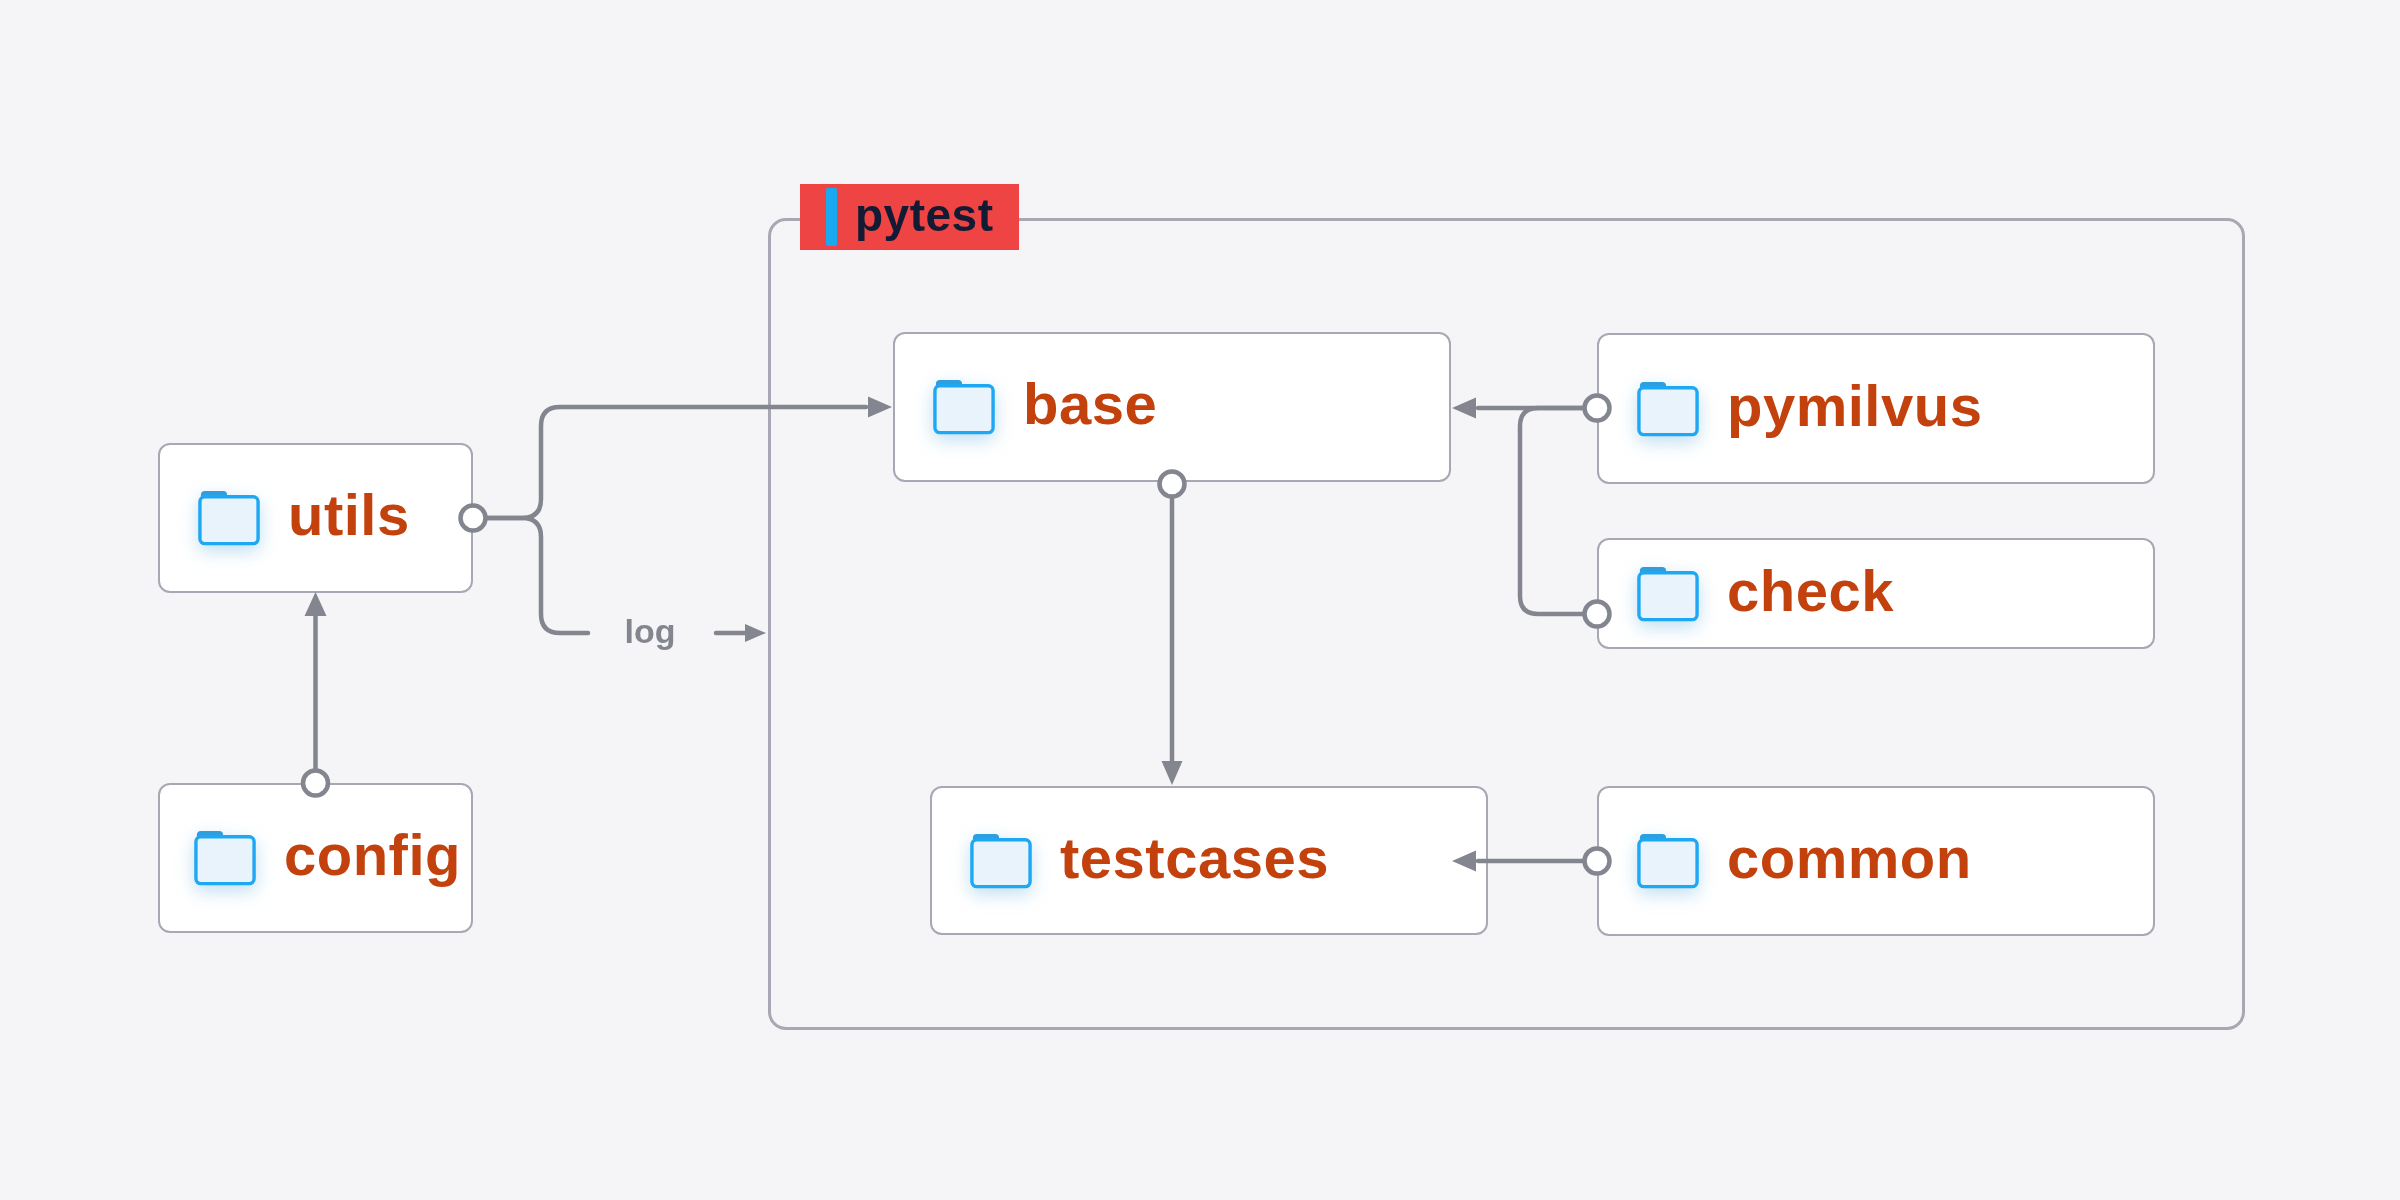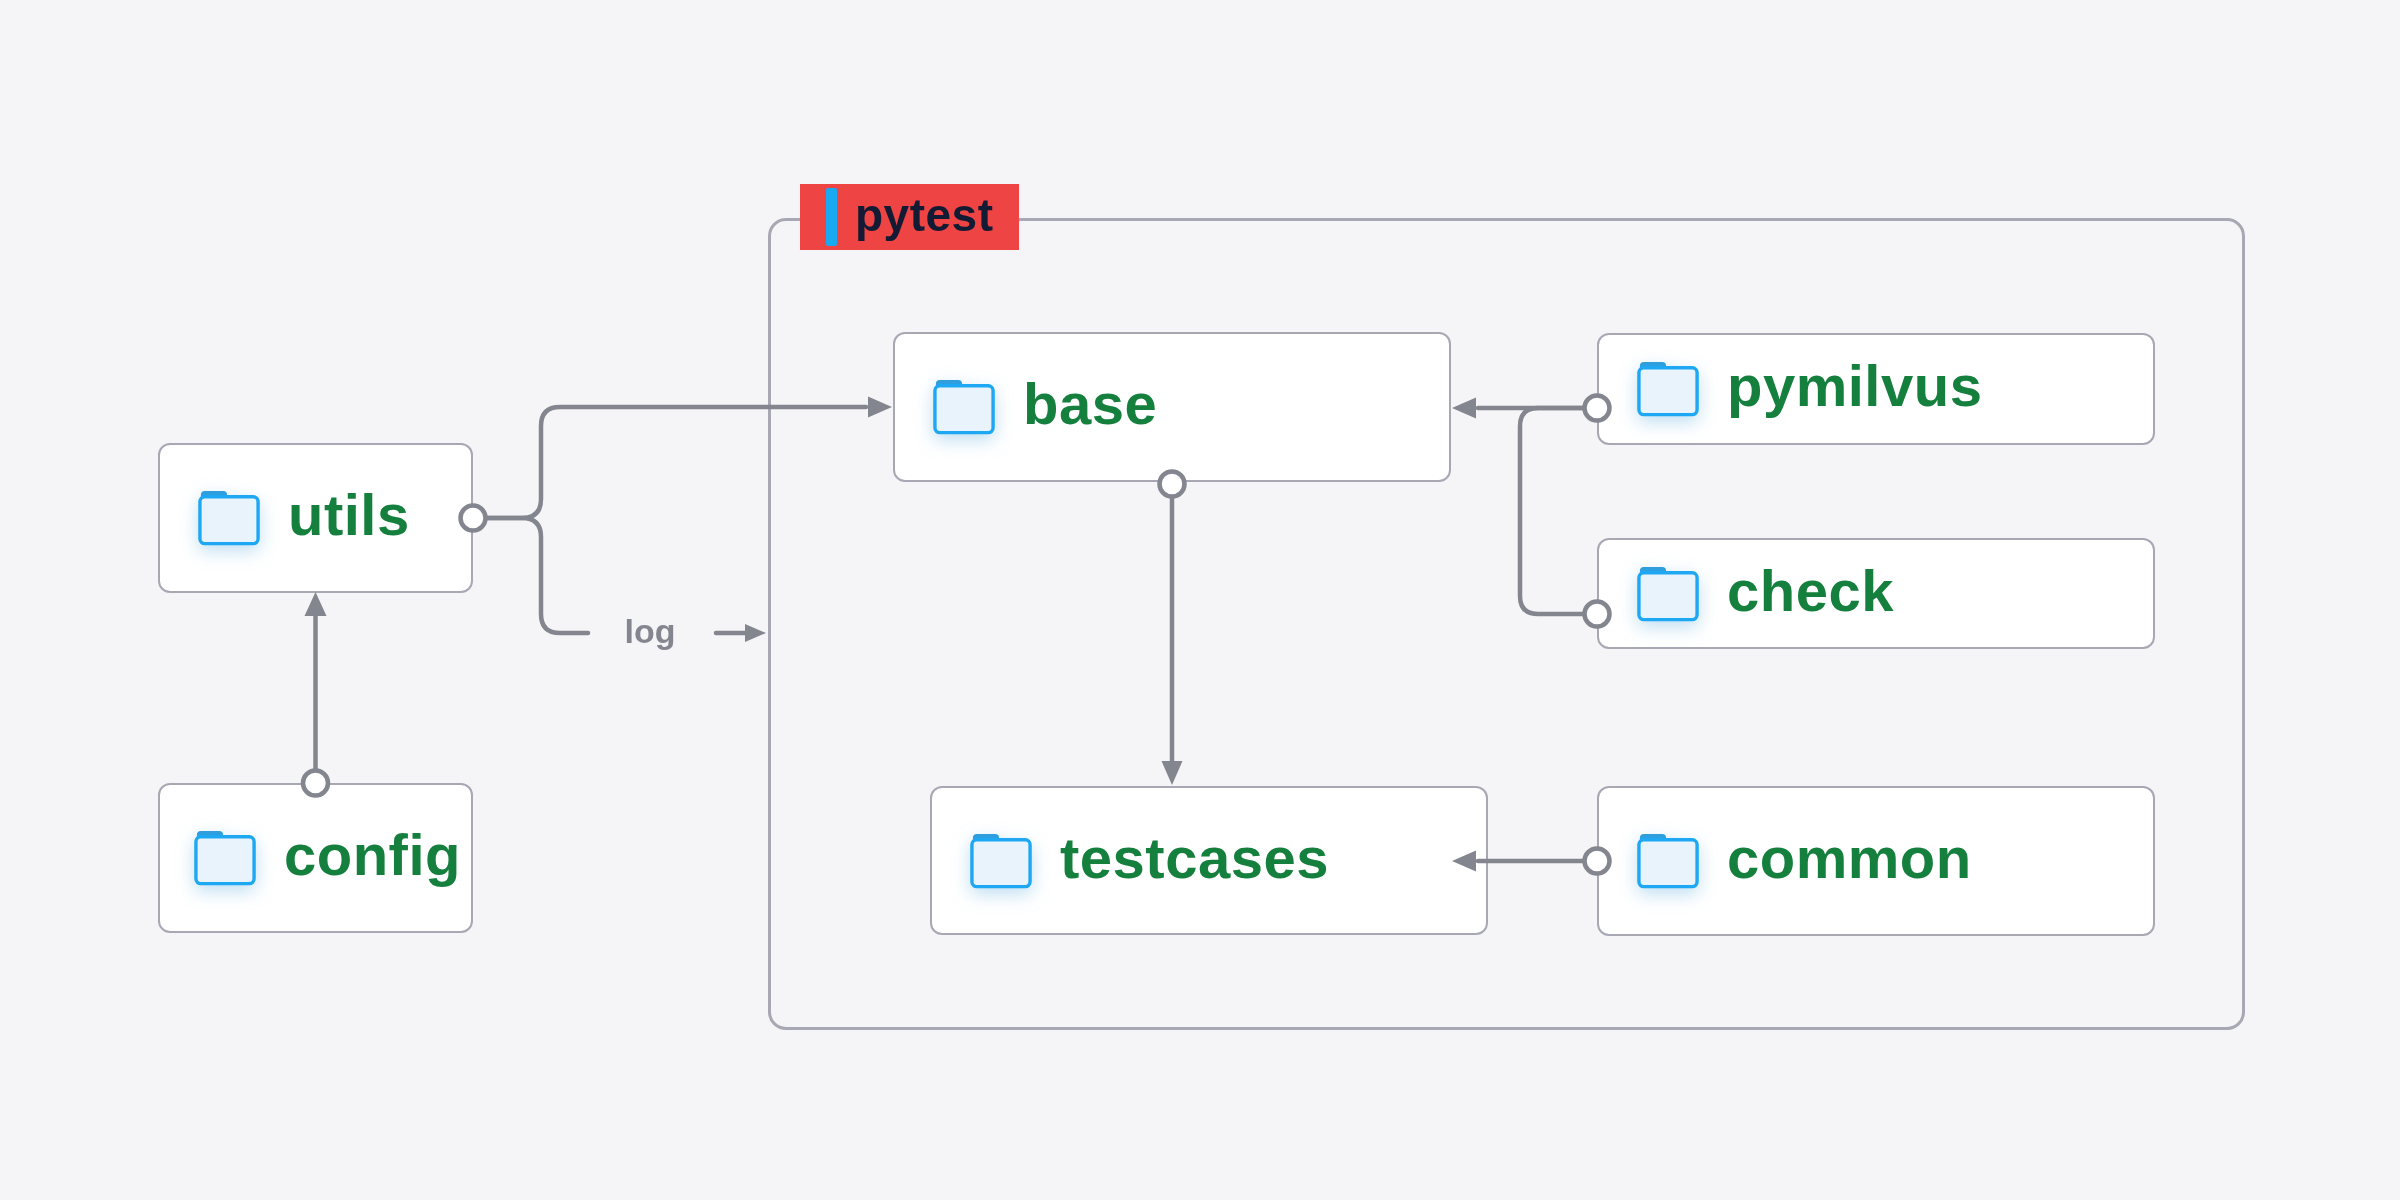--- a/index.html
+++ b/index.html
@@ -61,34 +61,34 @@
     border-radius: 12px;
     box-sizing: border-box;
     display: flex;
     align-items: center;
     padding-left: 38px;
     gap: 28px;
   }
   .node-label {
     font-size: 58px;
     font-weight: 700;
-    color: #15803d;
+    color: #c2410c;
     letter-spacing: 0.5px;
     line-height: 1;
     padding-bottom: 6px;
   }
   .folder-icon {
     flex: 0 0 auto;
     filter: drop-shadow(0 6px 9px rgba(30, 140, 210, 0.28));
   }
   .node-utils     { left: 158px;  top: 443px; width: 315px; height: 150px; }
   .node-config    { left: 158px;  top: 783px; width: 315px; height: 150px; padding-left: 34px; }
   .node-base      { left: 893px;  top: 332px; width: 558px; height: 150px; }
   .node-testcases { left: 893px;  top: 786px; width: 558px; height: 149px; margin-left: 37px; }
-  .node-pymilvus  { left: 1597px; top: 333px; width: 558px; height: 112px; }
+  .node-pymilvus  { left: 1597px; top: 333px; width: 558px; height: 151px; }
   .node-check     { left: 1597px; top: 538px; width: 558px; height: 111px; }
   .node-common    { left: 1597px; top: 786px; width: 558px; height: 150px; }
   
   .connectors {
     position: absolute;
     left: 0; top: 0;
     width: 2400px;
     height: 1200px;
     pointer-events: none;
   }

